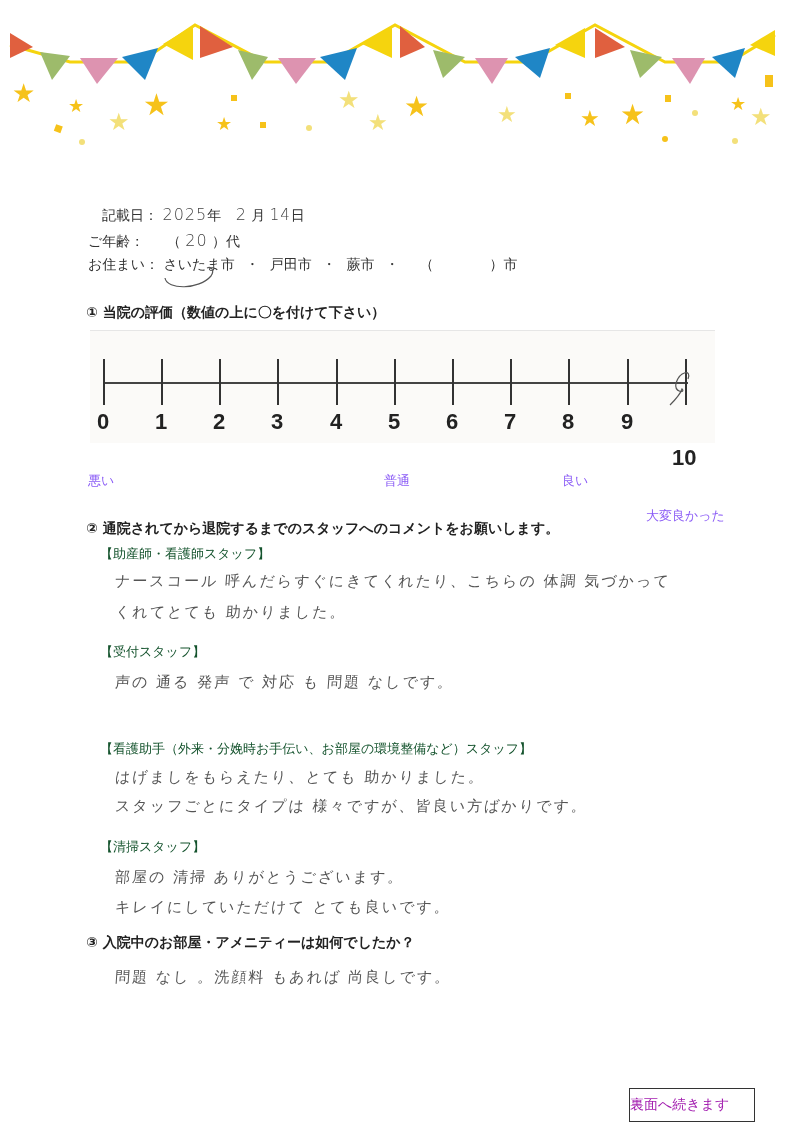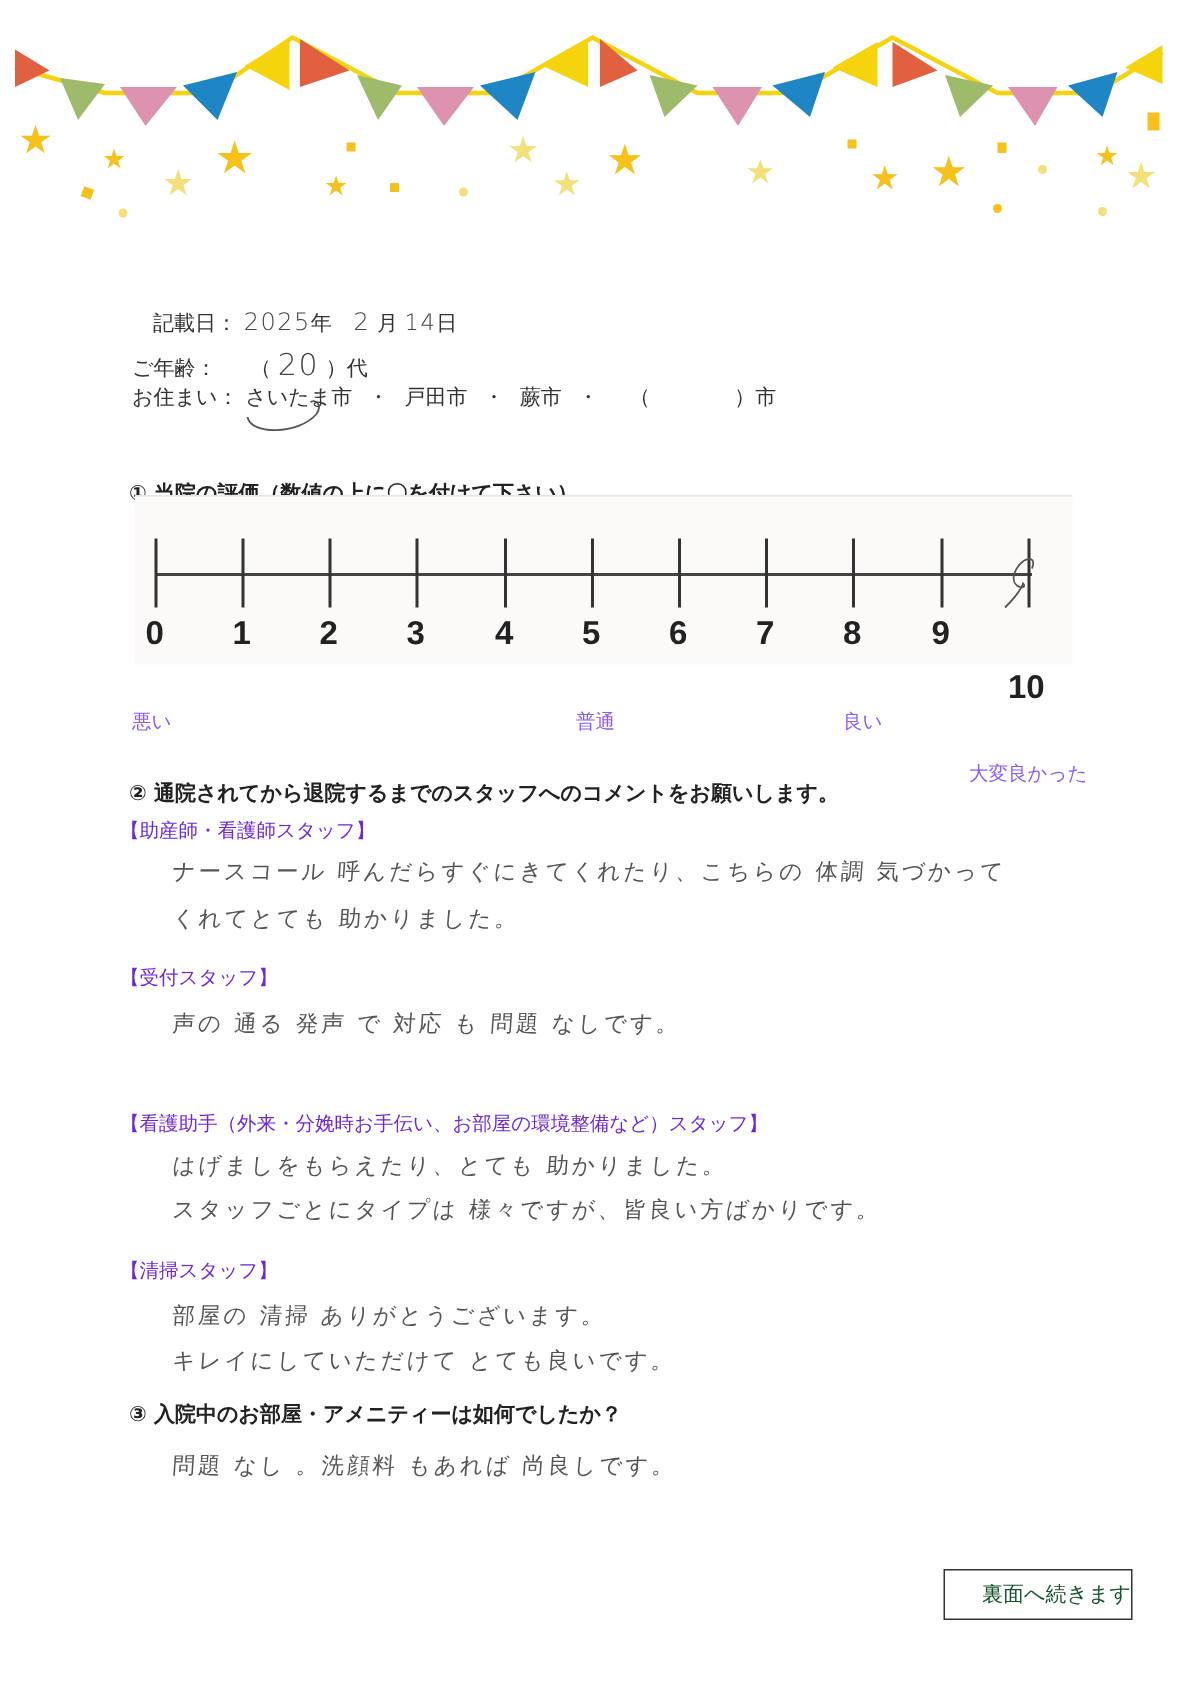--- a/index.html
+++ b/index.html
@@ -2,29 +2,29 @@
 <html><head>
 <meta charset="utf-8">
 <style>
   html, body { margin:0; padding:0; background:#ffffff; }
   body { width:799px; height:1130px; position:relative; overflow:hidden;
          font-family:"DejaVu Sans", sans-serif; color:#222; }
   .banner { position:absolute; left:0; top:0; width:799px; height:150px; }
   .form-line { position:absolute; left:88px; font-size:14px; color:#333; }
   .hw { font-family:"DejaVu Sans", sans-serif; color:#444; font-weight:300; letter-spacing:1px; }
   .q-title { position:absolute; left:86px; font-size:14px; font-weight:bold; color:#222; }
-  .sub-title { position:absolute; left:80px; font-size:13px; color:#6d28d9; }
+  .sub-title { position:absolute; left:100px; font-size:13px; color:#14532d; }
   .comment { position:absolute; left:115px; font-size:15px; color:#555; letter-spacing:2px;
              font-family:"DejaVu Sans", sans-serif; font-weight:normal; transform:skewX(-4deg); }
   .scale-box { position:absolute; left:90px; top:330px; width:625px; height:112px;
                background:#fbfaf8; border-top:1px solid #e6e6e6; }
   .scale-label { position:absolute; top:472px; font-size:13px; color:#8b5cf6; }
-  .continue-box { position:absolute; left:629px; top:1046px; width:124px; height:32px;
+  .continue-box { position:absolute; left:629px; top:1088px; width:124px; height:32px;
                   border:1.5px solid #333; font-size:14px; display:flex; align-items:center;
-                  justify-content:flex-end; color:#14532d; }
+                  justify-content:flex-start; color:#a21caf; }
 </style>
 </head>
 <body>
 
 <svg class="banner" viewBox="0 0 799 150" xmlns="http://www.w3.org/2000/svg">
 
   <polyline points="10,45 70,62 140,62 195,25 265,62 330,62 395,25 465,62 530,62 595,25 665,62 730,62 775,35" fill="none" stroke="#f5d40e" stroke-width="3"></polyline>
 
   <polygon points="10,33 10,58 33,47" fill="#e0603f"></polygon>
   <polygon points="40,52 70,56 52,80" fill="#9dbb6b"></polygon>
@@ -84,41 +84,41 @@
   <span>記載日：</span>
   <span class="hw" style="font-size:16px;">2025</span><span>年</span>
   <span class="hw" style="font-size:16px; margin-left:10px;">2</span>
   <span>月</span>
   <span class="hw" style="font-size:15px;">14</span><span>日</span>
 </div>
 
 <div class="form-line" style="top:231px;">
   <span>ご年齢：</span>
   <span style="margin-left:18px;">（</span>
-  <span class="hw" style="font-size:20px;">20</span>
+  <span class="hw" style="font-size:16px;">20</span>
   <span>）代</span>
 </div>
 
 <div class="form-line" style="top:256px;">
   <span>お住まい：</span>
   <span style="position:relative; display:inline-block;">
     <span>さいたま市</span>
     <svg style="position:absolute; left:-4px; top:2px; width:80px; height:32px;" viewBox="0 0 80 32">
       <path d="M6,20 C8,32 40,32 52,18 C56,12 52,8 48,10" fill="none" stroke="#555" stroke-width="1.2"></path>
     </svg>
   </span>
   <span style="margin:0 6px;">・</span>
   <span>戸田市</span>
   <span style="margin:0 6px;">・</span>
   <span>蕨市</span>
   <span style="margin:0 6px;">・</span>
   <span style="margin-left:10px;">（　　　　）市</span>
 </div>
 
-<div class="q-title" style="top:320px;text-align:center;">① 当院の評価（数値の上に〇を付けて下さい）</div>
+<div class="q-title" style="top:304px;text-align:center;">① 当院の評価（数値の上に〇を付けて下さい）</div>
 
 <div class="scale-box">
   <svg width="625" height="112" viewBox="0 0 625 112">
     <line x1="14" y1="52" x2="598" y2="52" stroke="#444" stroke-width="2"></line>
     <g stroke="#333" stroke-width="2">
       <line x1="14" y1="28" x2="14" y2="74"></line>
       <line x1="72" y1="28" x2="72" y2="74"></line>
       <line x1="130" y1="28" x2="130" y2="74"></line>
       <line x1="188" y1="28" x2="188" y2="74"></line>
       <line x1="247" y1="28" x2="247" y2="74"></line>

